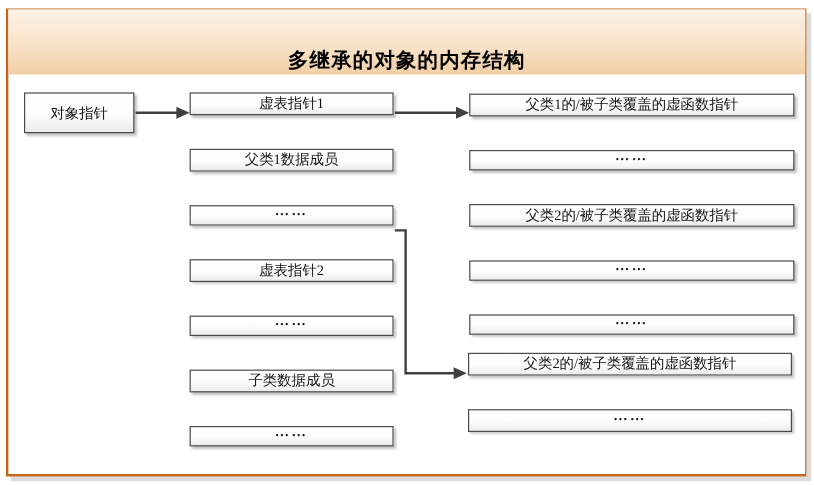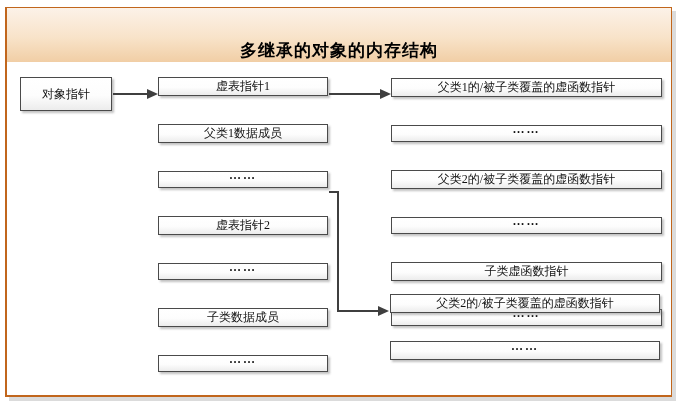--- a/index.html
+++ b/index.html
@@ -70,21 +70,20 @@
 
   <div class="table vt1">
     <div class="cell">父类1的/被子类覆盖的虚函数指针</div>
     <div class="cell dots">
         <span>……</span>
       </div>
     <div class="cell">父类2的/被子类覆盖的虚函数指针</div>
     <div class="cell dots">
         <span>……</span>
       </div>
-    <div class="cell">子类虚函数指针</div>
     <div class="cell dots">
         <span>……</span>
       </div>
   </div>
 
   <div class="table vt2">
     <div class="cell">父类2的/被子类覆盖的虚函数指针</div>
     <div class="cell dots">
         <span>……</span>
       </div>

